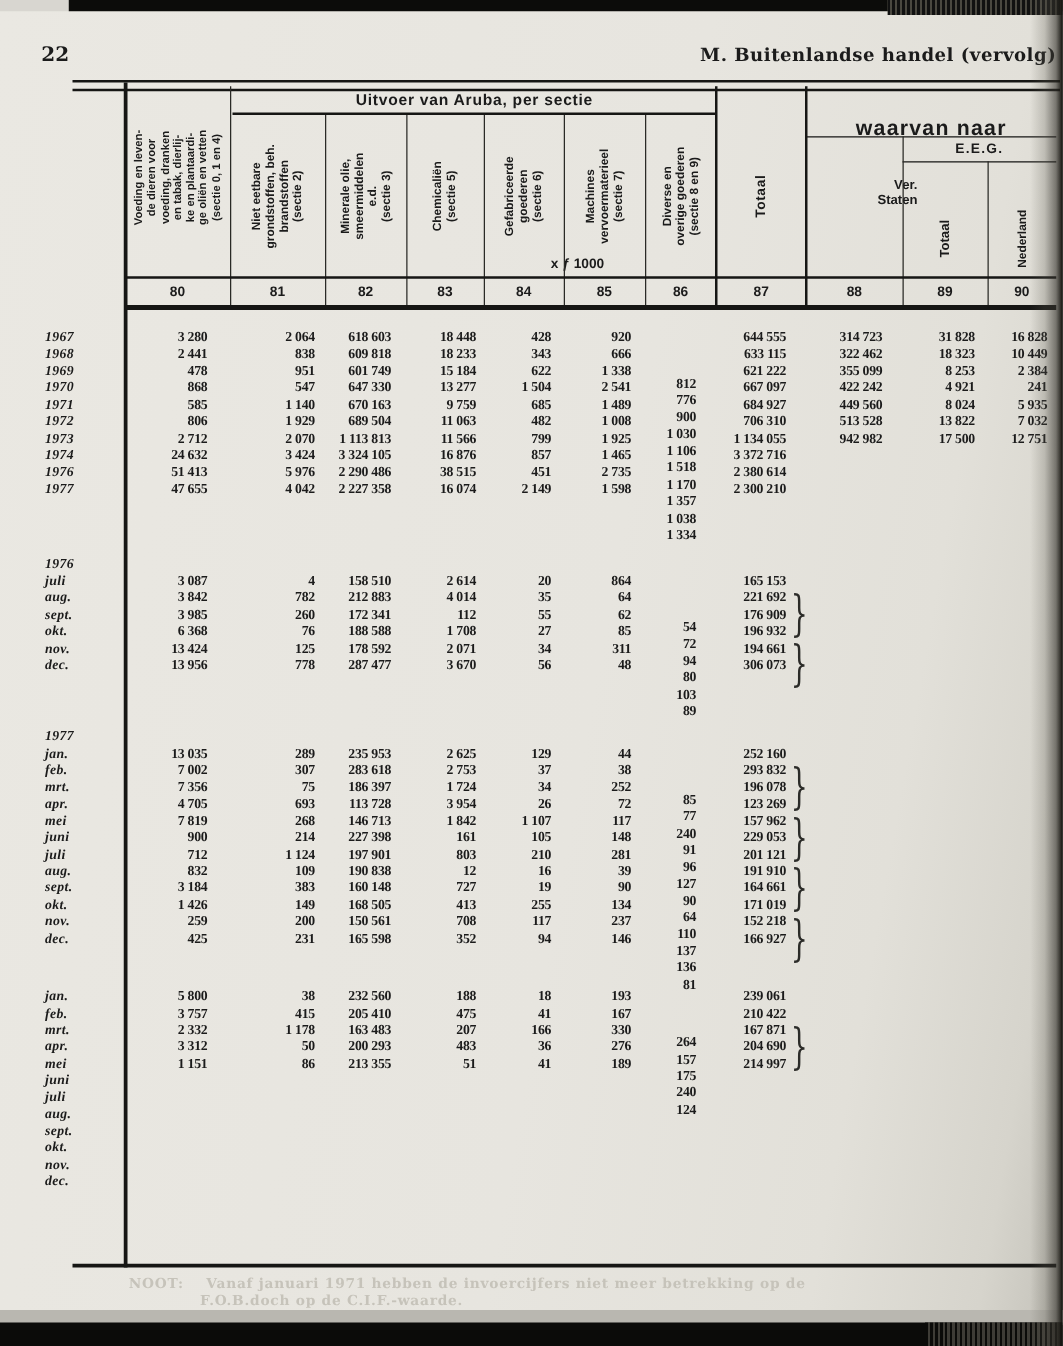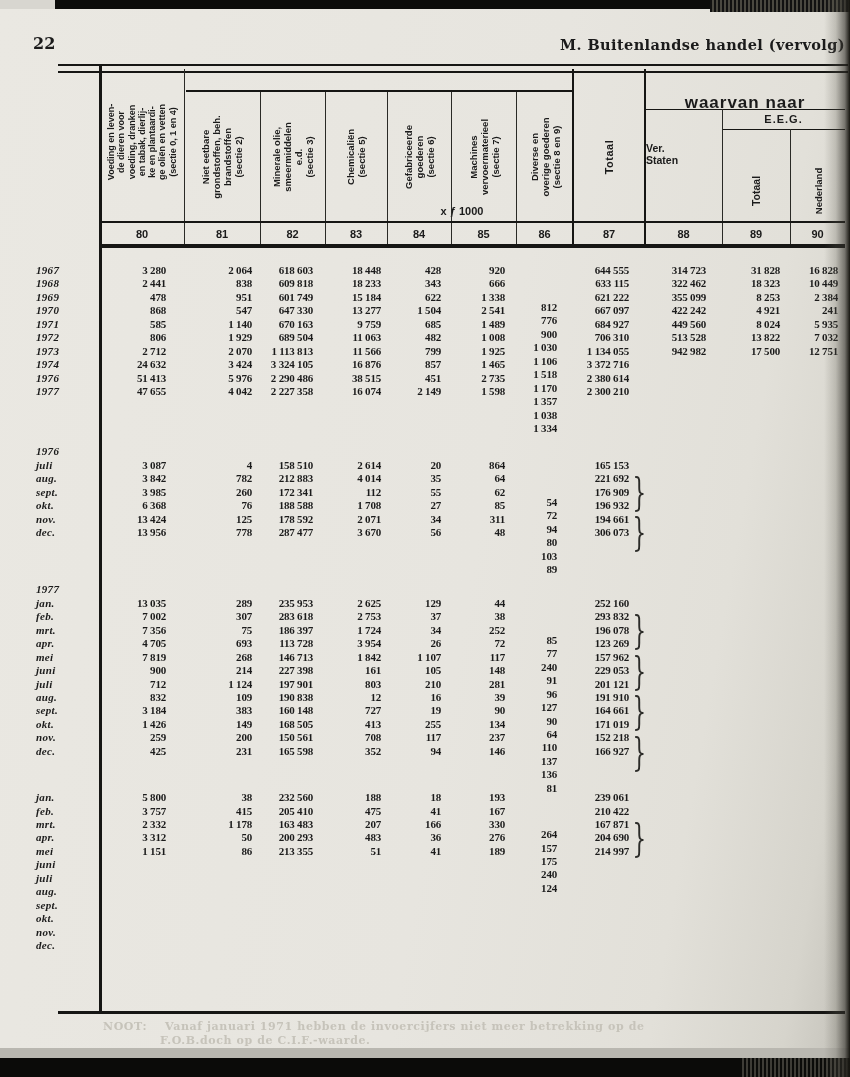--- a/index.html
+++ b/index.html
@@ -59,21 +59,21 @@
   .h8{left:646px;top:142px;width:76px;}
   .h9{left:722px;top:160px;width:68px;height:62px;}
   .h10{left:790px;top:160px;width:55px;height:62px;}
   .rot{position:absolute;left:50%;top:50%;transform:translate(-50%,-50%) rotate(-90deg);
     text-align:center;font-weight:bold;}
   .h0 .rot{width:140px;font-size:9px;line-height:10.3px;}
   .h1 .rot{width:128px;font-size:9.5px;line-height:11px;}
   .h2 .rot{width:128px;font-size:9.5px;line-height:11px;}
   .h3 .rot,.h4 .rot,.h5 .rot,.h6 .rot{width:128px;font-size:9.5px;line-height:11px;}
   .h7 .rot{width:128px;font-size:11px;letter-spacing:0.5px;}
-  .h8{text-align:left;font-size:10.5px;font-weight:bold;line-height:12px;}
+  .h8{text-align:right;font-size:10.5px;font-weight:bold;line-height:12px;margin-left:12px;}
   .h9 .rot{width:60px;font-size:10.5px;}
   .h10 .rot{width:60px;font-size:9.5px;}
   .t-unit{position:absolute;left:387px;top:205px;width:150px;text-align:center;font-size:11px;font-weight:bold;}
   
   .numrow{position:absolute;left:100px;top:226px;width:745px;display:flex;}
   .ncell{text-align:center;font-size:11px;font-weight:bold;height:17px;line-height:17px;}
   .n0{width:84px;}.n1{width:76px;}.n2{width:65px;}.n3{width:62px;}.n4{width:64px;}
   .n5{width:65px;}.n6{width:57px;}.n7{width:72px;}.n8{width:77px;}.n9{width:68px;}.n10{width:55px;}
   
   .data-area{position:absolute;left:30px;top:249px;width:815px;font-family:Liberation Serif, serif;}
@@ -113,20 +113,21 @@
   <div class="topbar-l"></div>
   <div class="topbar"></div>
   <div class="tr-hatch"></div>
 
   <div class="pagenum">22</div>
   <div class="chapter">M.   Buitenlandse handel (vervolg)</div>
 
   <div class="rule rule-top"></div>
   <div class="rule vleft"></div>
 
+  <div class="t-title sans">Uitvoer van Aruba, per sectie</div>
   <div class="rule h-title-u"></div>
 
   <div class="t-waarvan sans">waarvan naar</div>
   <div class="rule h-waarvan-u"></div>
   <div class="t-eeg sans">E.E.G.</div>
   <div class="rule h-eeg-u"></div>
 
   <div class="hcol h0 sans">
       <div class="rot">
         <div class="hline">Voeding en leven-</div>

